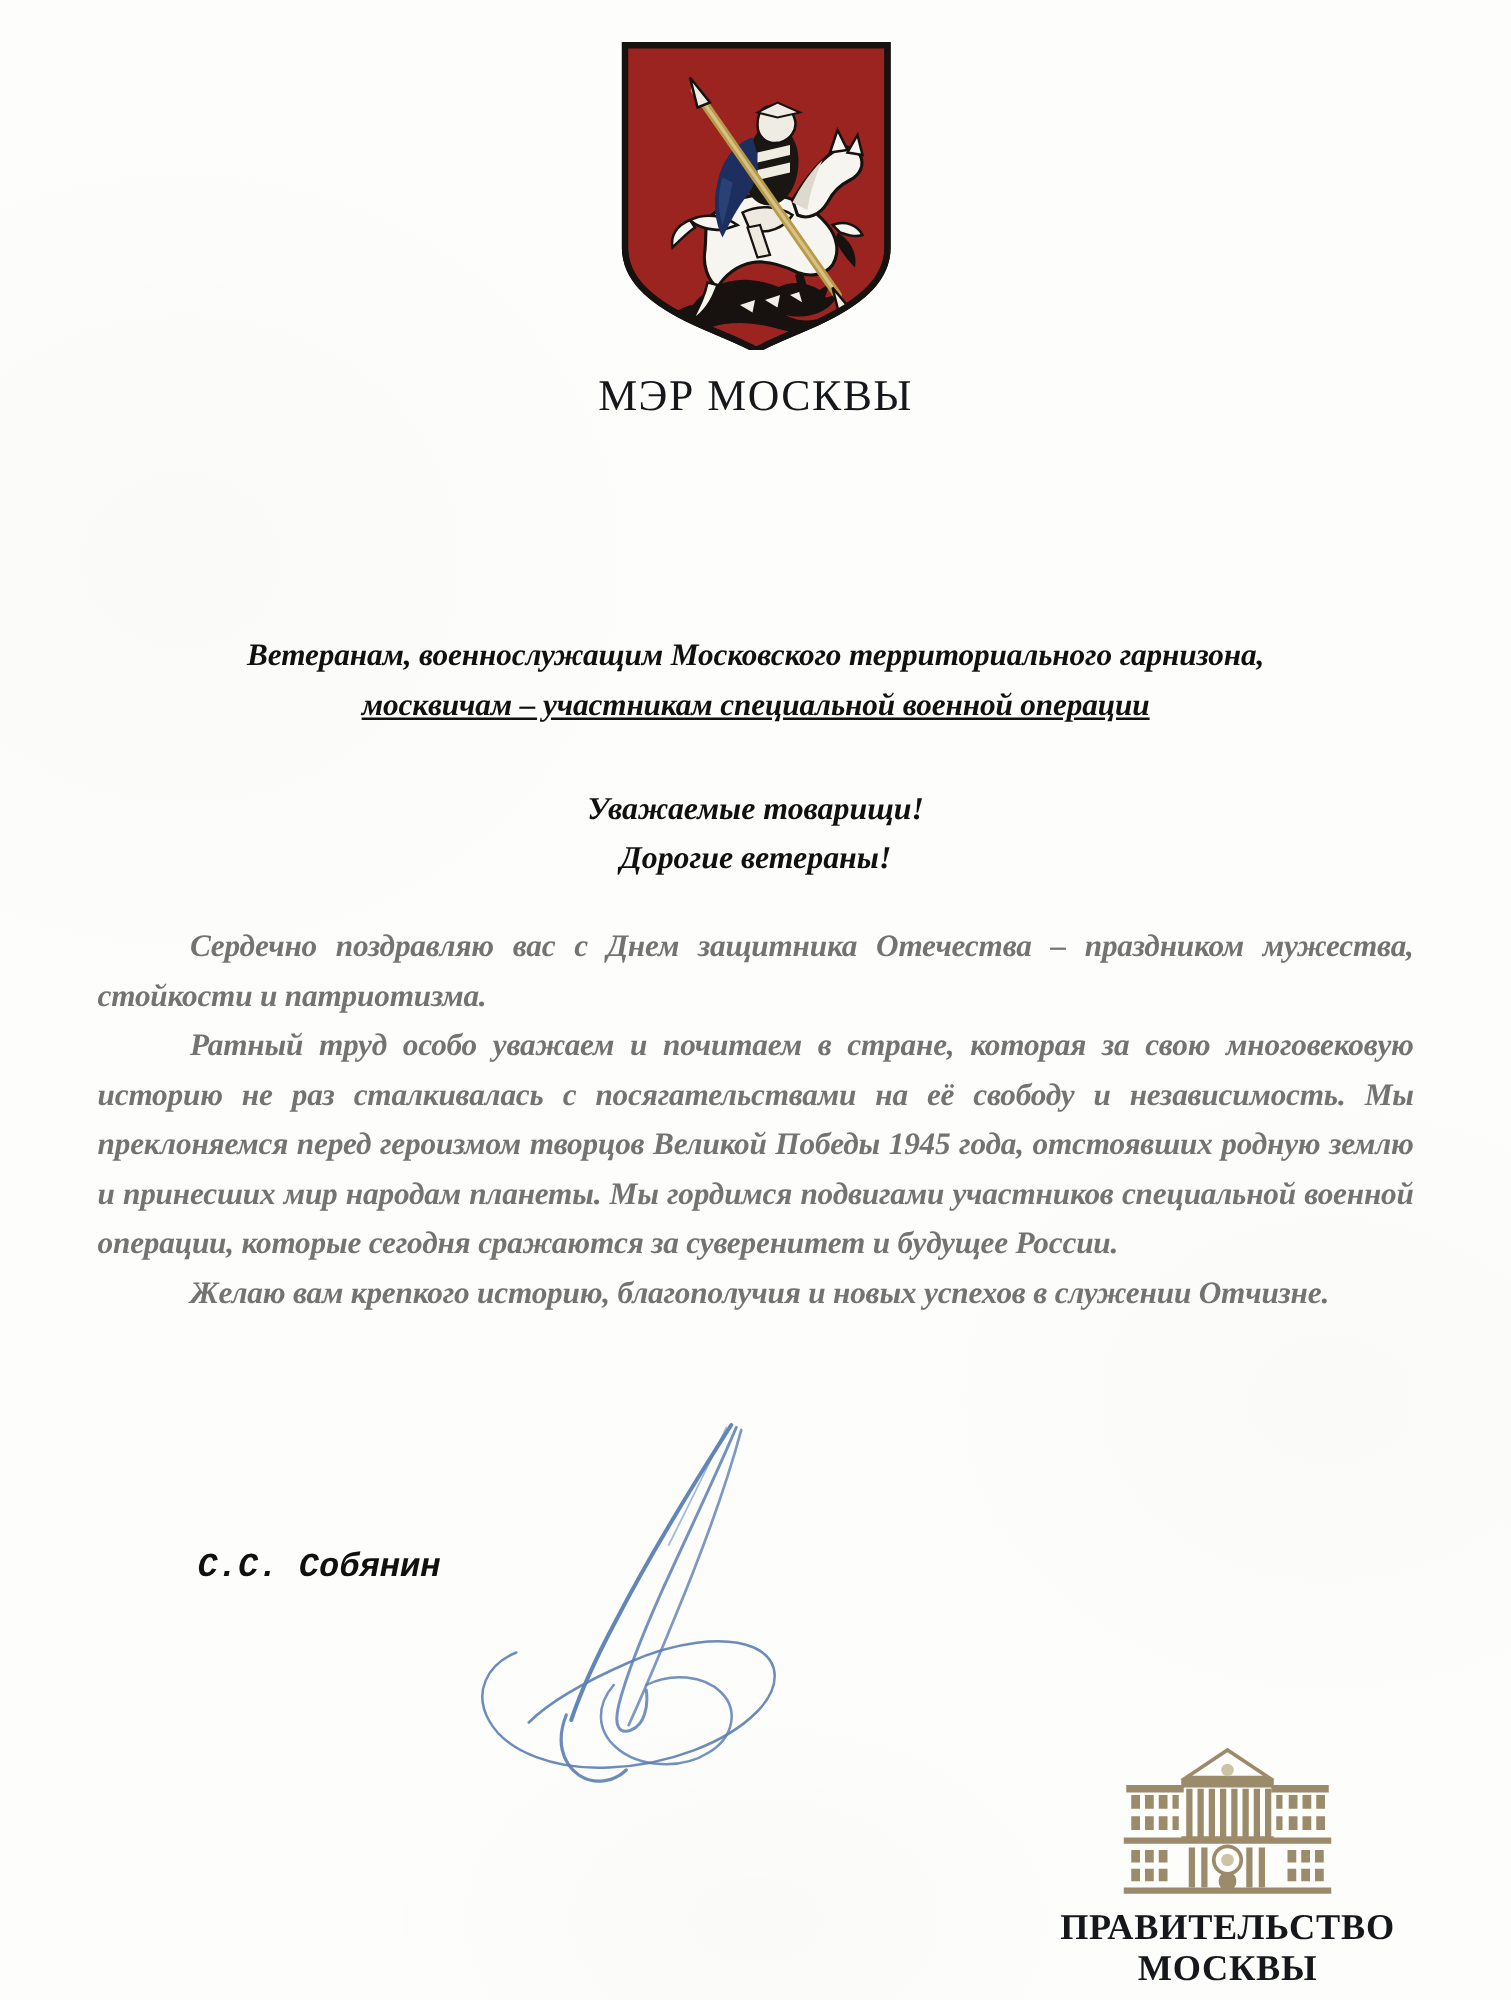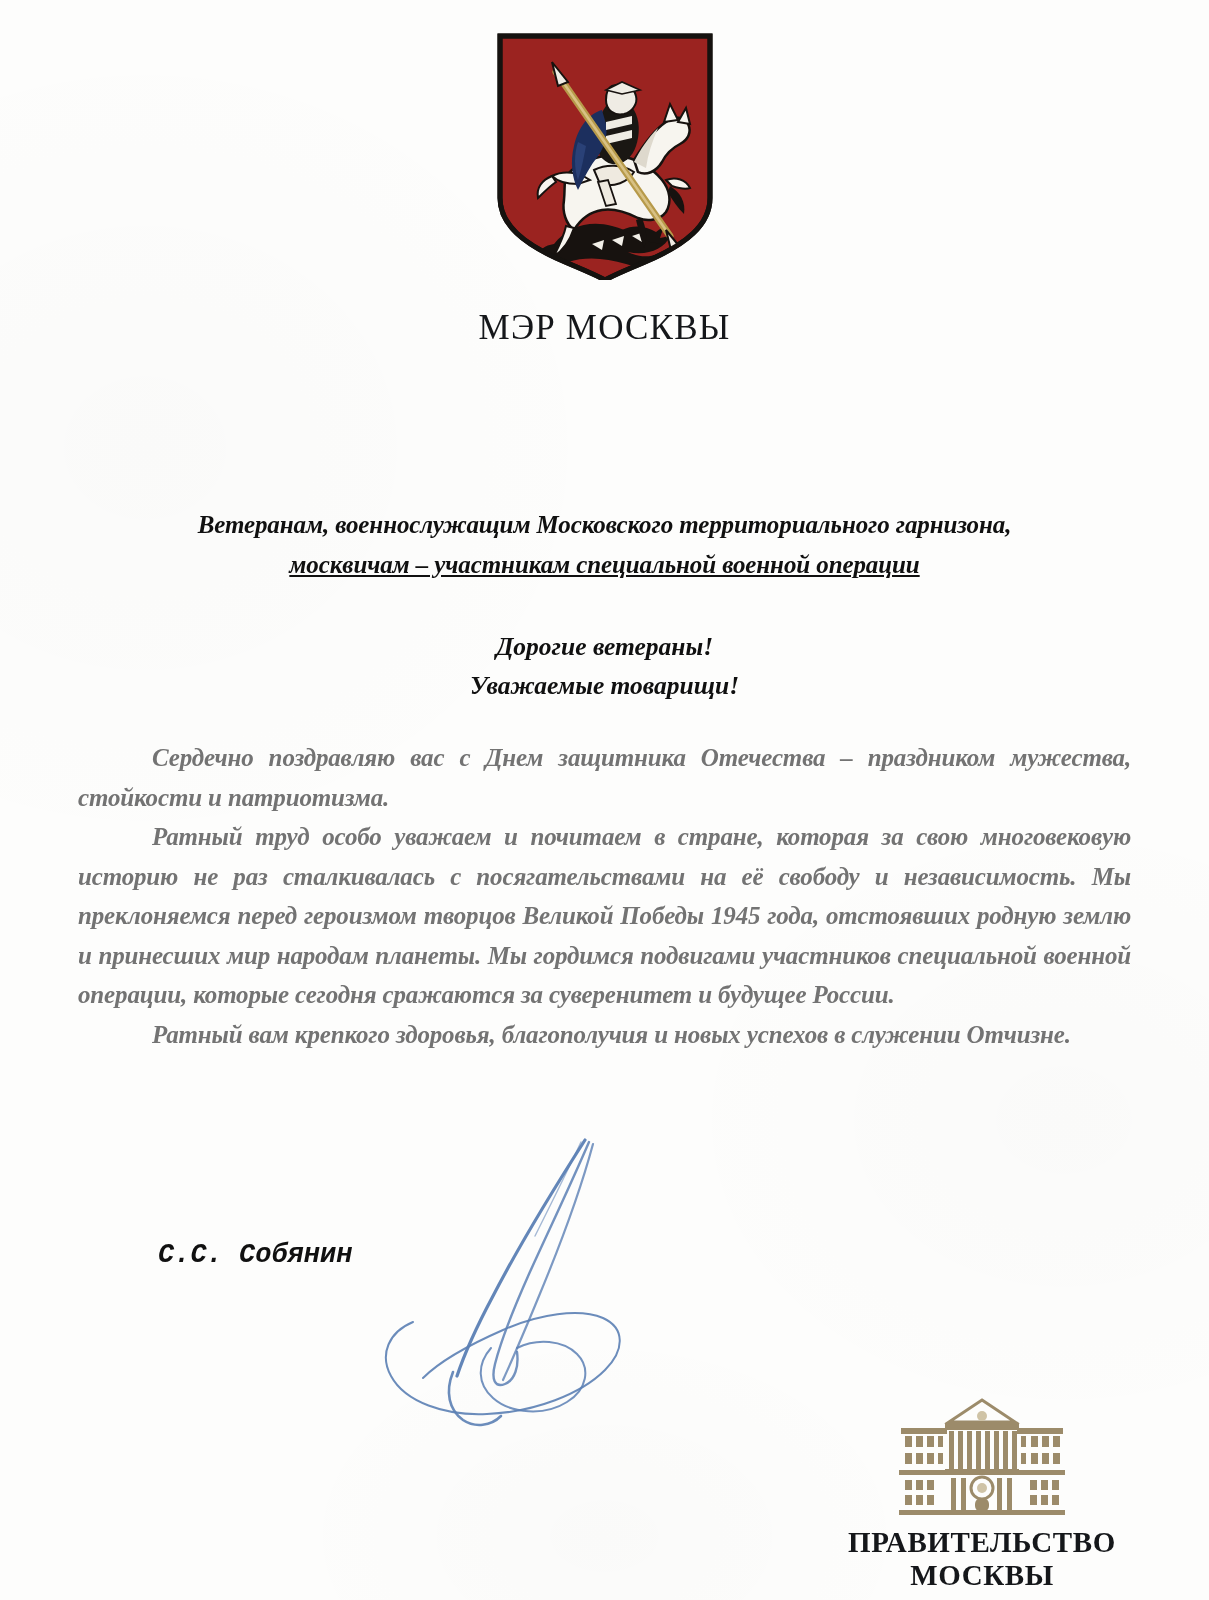--- a/index.html
+++ b/index.html
@@ -42,21 +42,21 @@
   }
   .crest {
     width: 222px;
     height: 250px;
     display: block;
   }
 
   
   .doc-title {
     position: absolute;
-    top: 308px;
+    top: 297px;
     left: 0; right: 0;
     text-align: center;
     font-family: "Liberation Serif", "DejaVu Serif", serif;
     font-size: 35px;
     letter-spacing: 1.2px;
     color: #15171a;
     font-weight: 400;
   }
 
   
@@ -241,28 +241,28 @@
   <div class="doc-title">МЭР МОСКВЫ</div>
 
   <div class="letter">
 
     <div class="addressee">
       <span>Ветеранам, военнослужащим Московского территориального гарнизона,</span>
       <span class="line2">москвичам – участникам специальной военной операции</span>
     </div>
 
     <div class="salutation">
+      <span>Уважаемые товарищи!</span>
       <span>Дорогие ветераны!</span>
-      <span>Уважаемые товарищи!</span>
     </div>
 
     <div class="body-text">
       <p>Сердечно поздравляю вас с Днем защитника Отечества – праздником мужества, стойкости и патриотизма.</p>
       <p>Ратный труд особо уважаем и почитаем в стране, которая за свою многовековую историю не раз сталкивалась с посягательствами на её свободу и независимость. Мы преклоняемся перед героизмом творцов Великой Победы 1945 года, отстоявших родную землю и принесших мир народам планеты. Мы гордимся подвигами участников специальной военной операции, которые сегодня сражаются за суверенитет и будущее России.</p>
-      <p>Ратный вам крепкого здоровья, благополучия и новых успехов в служении Отчизне.</p>
+      <p>Желаю вам крепкого историю, благополучия и новых успехов в служении Отчизне.</p>
     </div>
   </div>
 
   <div class="signature-block">
     <div class="signer-name">С.С. Собянин</div>
     <svg class="signature-ink" viewBox="0 0 310 310" aria-label="Signature">
       <g fill="none" stroke="#5b7fb4" stroke-linecap="round" stroke-linejoin="round">
         <path d="M232 14 C200 64 168 116 140 170 C124 200 112 226 104 250" stroke-width="3.2" opacity="0.95"></path>
         <path d="M240 18 C226 70 206 122 186 170 C172 204 160 232 150 254" stroke-width="2.2" opacity="0.8"></path>
         <path d="M236 16 C218 58 196 104 176 148 C160 184 148 214 142 238

